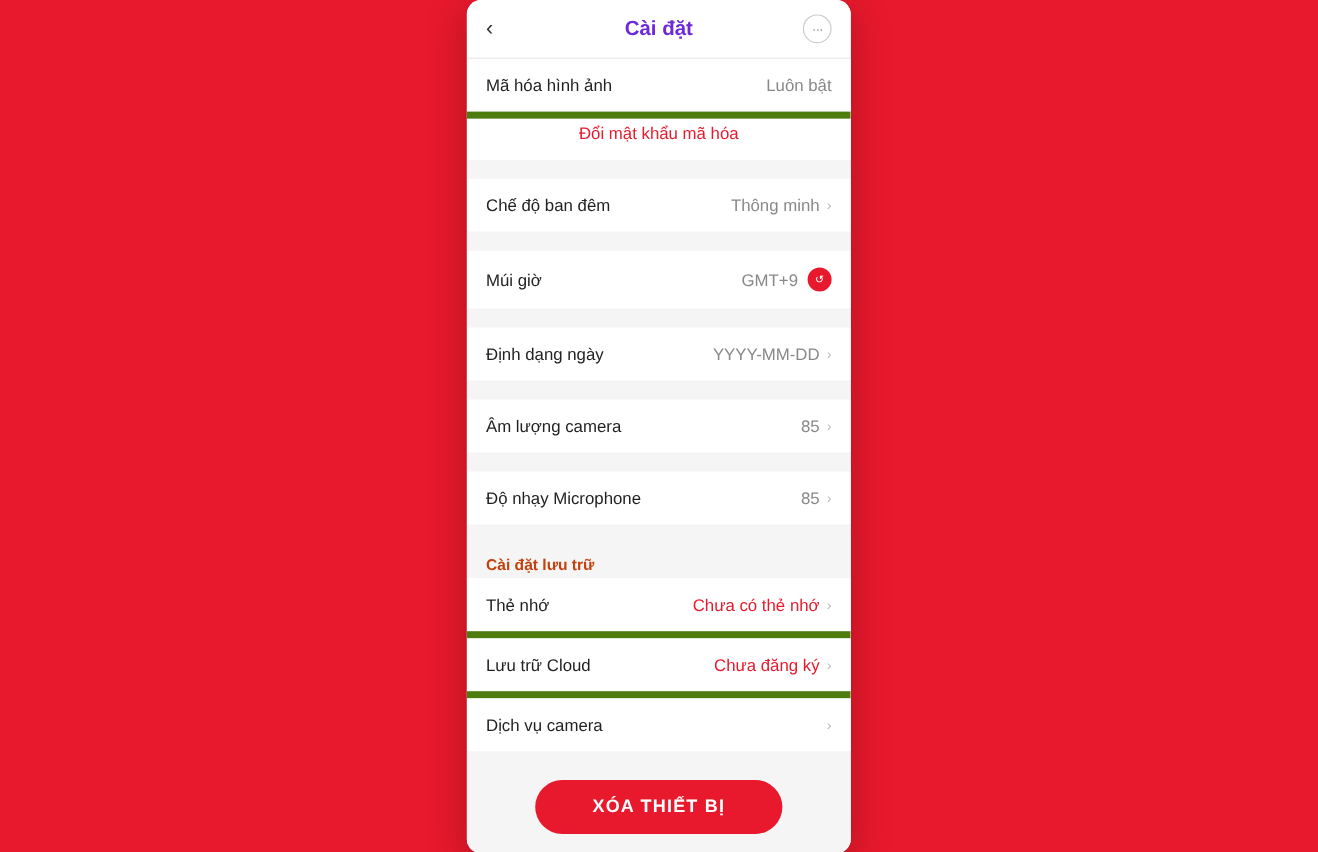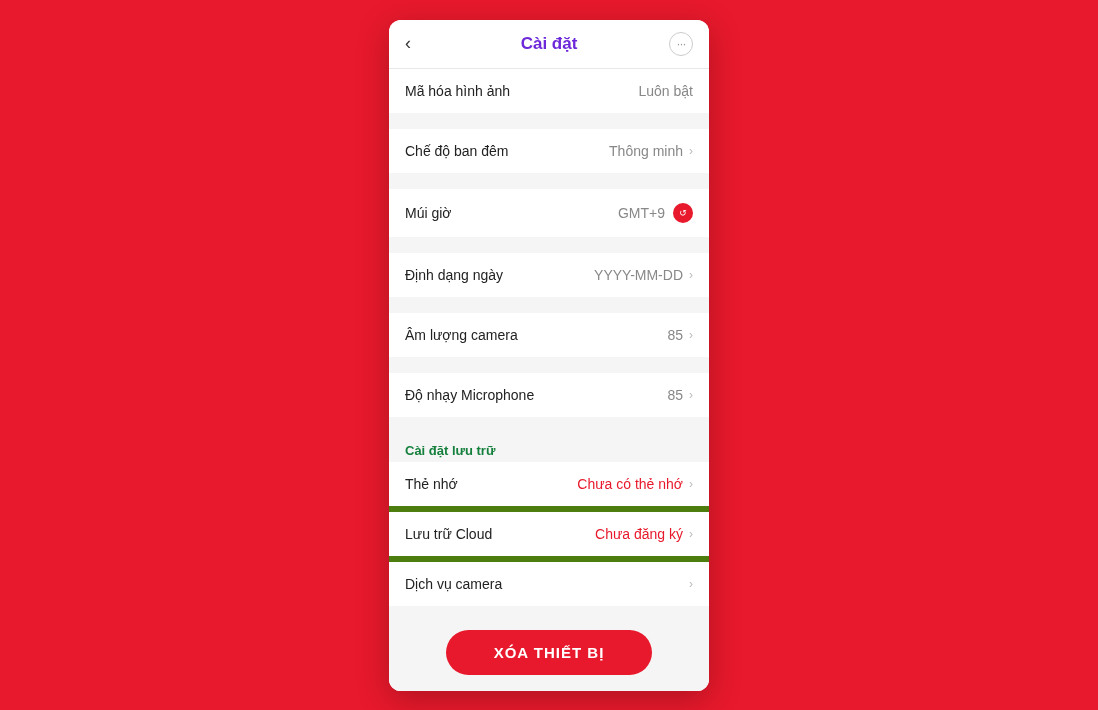--- a/index.html
+++ b/index.html
@@ -62,21 +62,21 @@
       background: #f5f5f5;
     }
     .section {
       background: #fff;
       margin-bottom: 8px;
     }
     .section-header {
       padding: 10px 16px 4px;
       font-size: 13px;
       font-weight: 600;
-      color: #15803d;
+      color: #c2410c;
       background: #f5f5f5;
     }
     .row {
       display: flex;
       align-items: center;
       justify-content: space-between;
       padding: 14px 16px;
       border-bottom: 6px solid #4d7c0f;
       background: #fff;
       cursor: pointer;
@@ -160,20 +160,21 @@
     </div>
   </div>
 
   <div class="content">
 
     <div class="section">
       <div class="row">
         <span class="row-label">Mã hóa hình ảnh</span>
         <span class="row-value">Luôn bật</span>
       </div>
+      <div class="encrypt-link">Đổi mật khẩu mã hóa</div>
     </div>
 
     <div class="divider"></div>
 
     <div class="section">
       <div class="row">
         <span class="row-label">Chế độ ban đêm</span>
         <div class="row-value">
           <span>Thông minh</span>
           <span class="chevron">›</span>

